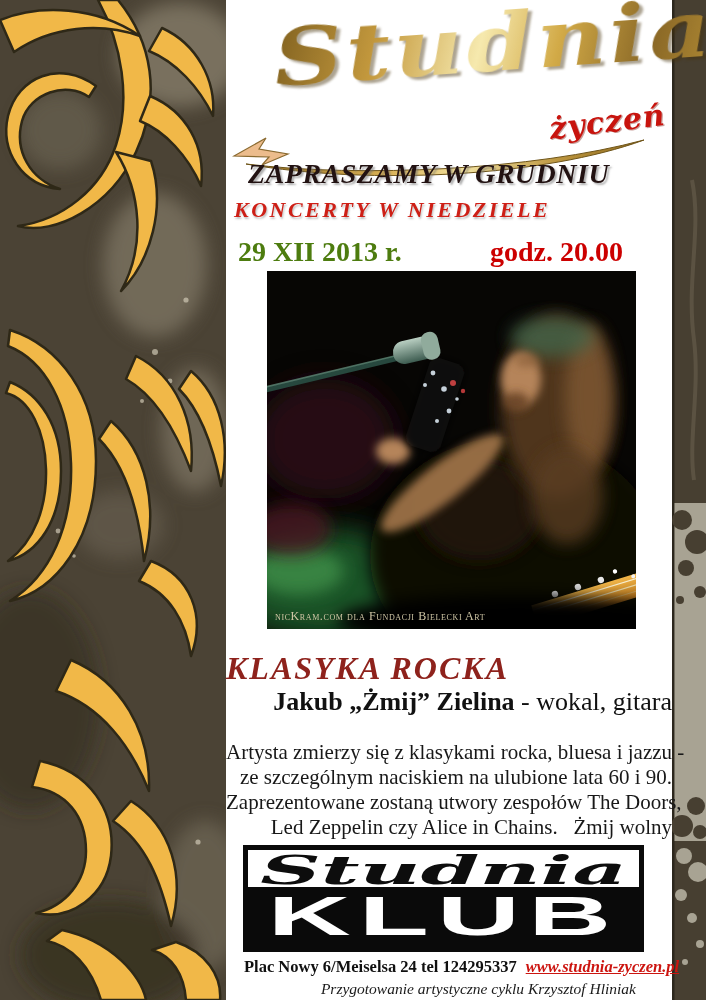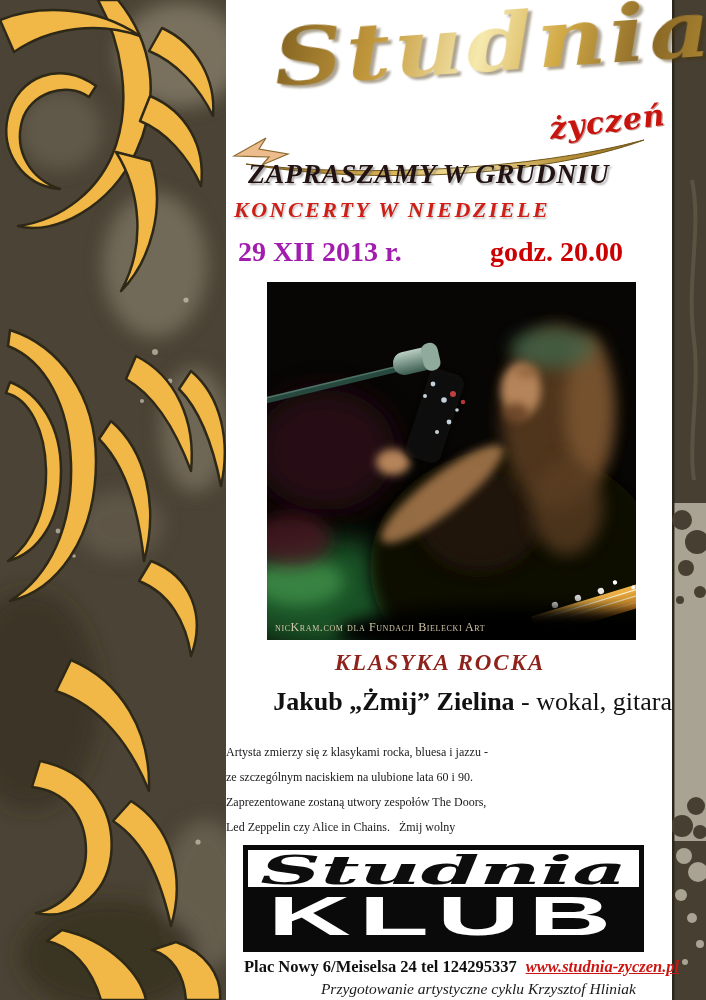--- a/index.html
+++ b/index.html
@@ -23,34 +23,34 @@
   .brand-sub{position:absolute;right:6px;top:92px;font-family:"DejaVu Serif", serif;
          font-style:italic;font-weight:bold;font-size:30px;color:#c8140e;
          transform:rotate(-7deg);letter-spacing:1px;text-shadow:1px 1px 0 rgba(120,20,10,.4);}
   .swoosh{position:absolute;left:6px;top:120px;}
 
   
   .h-invite{position:absolute;left:8px;top:158px;width:438px;font-size:28px;font-weight:bold;font-style:italic;
             color:#221212;letter-spacing:.5px;text-shadow:2px 2px 2px rgba(110,110,110,.55);white-space:nowrap;margin-left:14px;}
   .h-series{position:absolute;left:8px;top:197px;width:438px;font-size:22px;font-weight:bold;font-style:italic;
             color:#ce1f16;letter-spacing:2.5px;text-shadow:1px 2px 2px rgba(120,120,120,.45);white-space:nowrap;}
-  .h-date{position:absolute;left:12px;top:236px;font-size:28px;font-weight:bold;color:#a21caf;white-space:nowrap;}
+  .h-date{position:absolute;left:12px;top:236px;font-size:28px;font-weight:bold;color:#4d7c0f;white-space:nowrap;}
   .h-time{position:absolute;left:264px;top:236px;font-size:28px;font-weight:bold;color:#cc0000;white-space:nowrap;}
 
   
-  .photo{position:absolute;left:41px;top:282px;width:369px;height:358px;background:#701a75;overflow:hidden;text-align:right;}
+  .photo{position:absolute;left:41px;top:271px;width:369px;height:358px;background:#701a75;overflow:hidden;text-align:right;}
   .photo-caption{position:absolute;left:8px;bottom:5px;font-variant:small-caps;font-size:12px;
                  color:#d0c7a6;letter-spacing:.6px;}
 
   
-  .genre{position:absolute;left:0;top:650px;width:428px;text-align:center;font-size:23px;font-weight:bold;
+  .genre{position:absolute;left:0;top:650px;width:428px;font-size:32px;font-weight:bold;
          font-style:italic;color:#8e221c;letter-spacing:2px;}
   .artist-line{position:absolute;left:0;top:687px;width:446px;text-align:right;font-size:26px;color:#111;white-space:nowrap;}
   .artist-line b{font-weight:bold;}
-  .desc{position:absolute;left:0;top:740px;width:446px;text-align:left;font-size:12px;line-height:25px;color:#181818;}
+  .desc{position:absolute;left:0;top:740px;width:446px;text-align:right;font-size:21px;line-height:25px;color:#181818;}
   .desc div{white-space:pre;}
 
   
   .klub-box{position:absolute;left:17px;top:845px;width:401px;height:107px;box-sizing:border-box;
             border:5px solid #0a0a0a;background:#fff;overflow:hidden;}
   .klub-script{height:37px;line-height:40px;text-align:center;font-family:"DejaVu Serif", serif;
                font-style:italic;font-weight:bold;font-size:40px;color:#0d0d0d;
                transform:scaleX(2.1);transform-origin:center top;}
   .klub-word{height:60px;background:#0a0a0a;color:#fff;text-align:center;
              font-family:"Liberation Sans", sans-serif;font-weight:bold;font-size:56px;line-height:58px;

